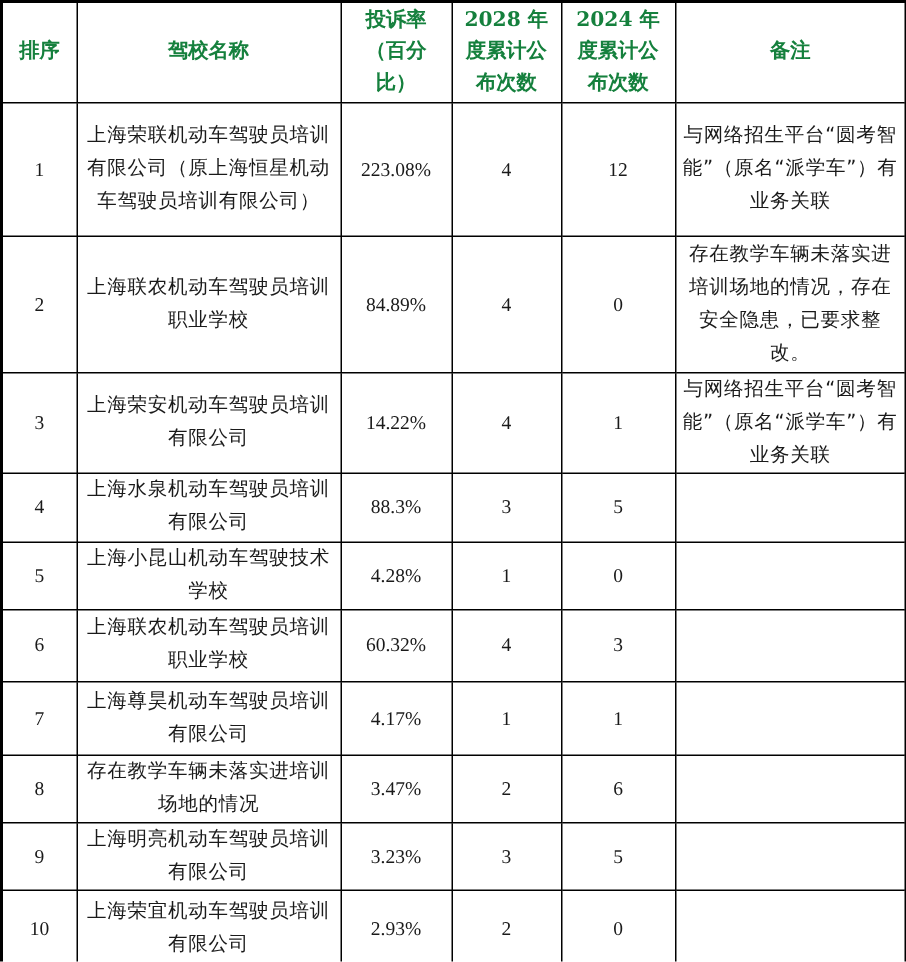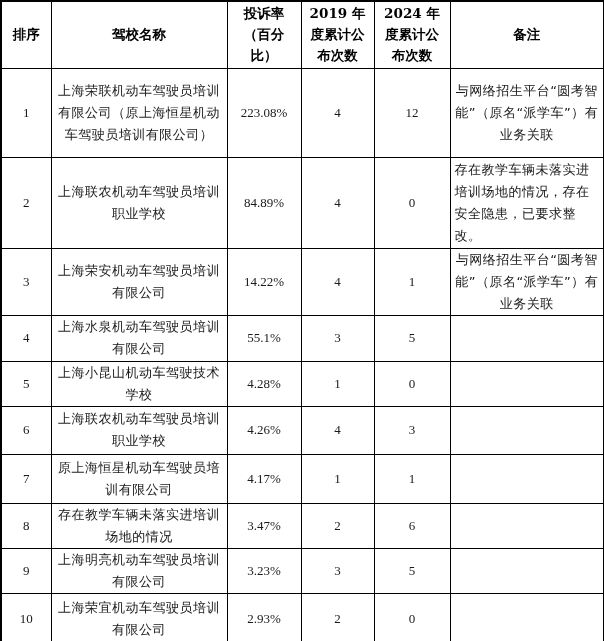--- a/index.html
+++ b/index.html
@@ -18,45 +18,45 @@
     text-align: center;
     vertical-align: middle;
     padding: 0 4px;
     font-size: 13px;
     line-height: 22px;
   }
   table.grid th {
     font-weight: bold;
     font-size: 13.5px;
     line-height: 21px;
-    color: #000000;
+    color: #15803d;
   }
-  td.name { font-family: Liberation Serif, serif; font-size: 13.5px; line-height: 22px; letter-spacing: 0.5px; }
+  td.name { font-family: Liberation Mono, monospace; font-size: 13.5px; line-height: 22px; letter-spacing: 0.5px; }
   td.note { font-family: "DejaVu Sans", "Liberation Sans", sans-serif; font-size: 13px; line-height: 22px; letter-spacing: 0.5px; margin-top: 40px; }
-  td.note.left { text-align: left; }
+  td.note.left { text-align: center; }
   td.num { font-family: "Liberation Serif", "DejaVu Serif", serif; font-size: 14px; }
 </style>
 </head>
 <body>
 
 <table class="grid">
   <colgroup>
     <col style="width:50px">
     <col style="width:176px">
     <col style="width:74px">
     <col style="width:73px">
     <col style="width:76px">
     <col style="width:154px">
   </colgroup>
   <thead>
     <tr style="height:67px">
       <th>排序</th>
       <th>驾校名称</th>
       <th>投诉率（百分比）</th>
-      <th>2019 年度累计公布次数</th>
+      <th>2028 年度累计公布次数</th>
       <th>2024 年度累计公布次数</th>
       <th>备注</th>
     </tr>
   </thead>
   <tbody>
     <tr style="height:89px">
       <td class="num">1</td>
       <td class="name">上海荣联机动车驾驶员培训有限公司（原上海恒星机动车驾驶员培训有限公司）</td>
       <td class="num">223.08%</td>
       <td class="num">4</td>
@@ -75,44 +75,44 @@
       <td class="num">3</td>
       <td class="name">上海荣安机动车驾驶员培训有限公司</td>
       <td class="num">14.22%</td>
       <td class="num">4</td>
       <td class="num">1</td>
       <td class="note">与网络招生平台“圆考智能”（原名“派学车”）有业务关联</td>
     </tr>
     <tr style="height:46px">
       <td class="num">4</td>
       <td class="name">上海水泉机动车驾驶员培训有限公司</td>
-      <td class="num">55.1%</td>
+      <td class="num">88.3%</td>
       <td class="num">3</td>
       <td class="num">5</td>
       <td class="note"></td>
     </tr>
     <tr style="height:45px">
       <td class="num">5</td>
       <td class="name">上海小昆山机动车驾驶技术学校</td>
       <td class="num">4.28%</td>
       <td class="num">1</td>
       <td class="num">0</td>
       <td class="note"></td>
     </tr>
     <tr style="height:48px">
       <td class="num">6</td>
       <td class="name">上海联农机动车驾驶员培训职业学校</td>
-      <td class="num">4.26%</td>
+      <td class="num">60.32%</td>
       <td class="num">4</td>
       <td class="num">3</td>
       <td class="note"></td>
     </tr>
     <tr style="height:49px">
       <td class="num">7</td>
-      <td class="name">原上海恒星机动车驾驶员培训有限公司</td>
+      <td class="name">上海尊昊机动车驾驶员培训有限公司</td>
       <td class="num">4.17%</td>
       <td class="num">1</td>
       <td class="num">1</td>
       <td class="note"></td>
     </tr>
     <tr style="height:45px">
       <td class="num">8</td>
       <td class="name">存在教学车辆未落实进培训场地的情况</td>
       <td class="num">3.47%</td>
       <td class="num">2</td>

